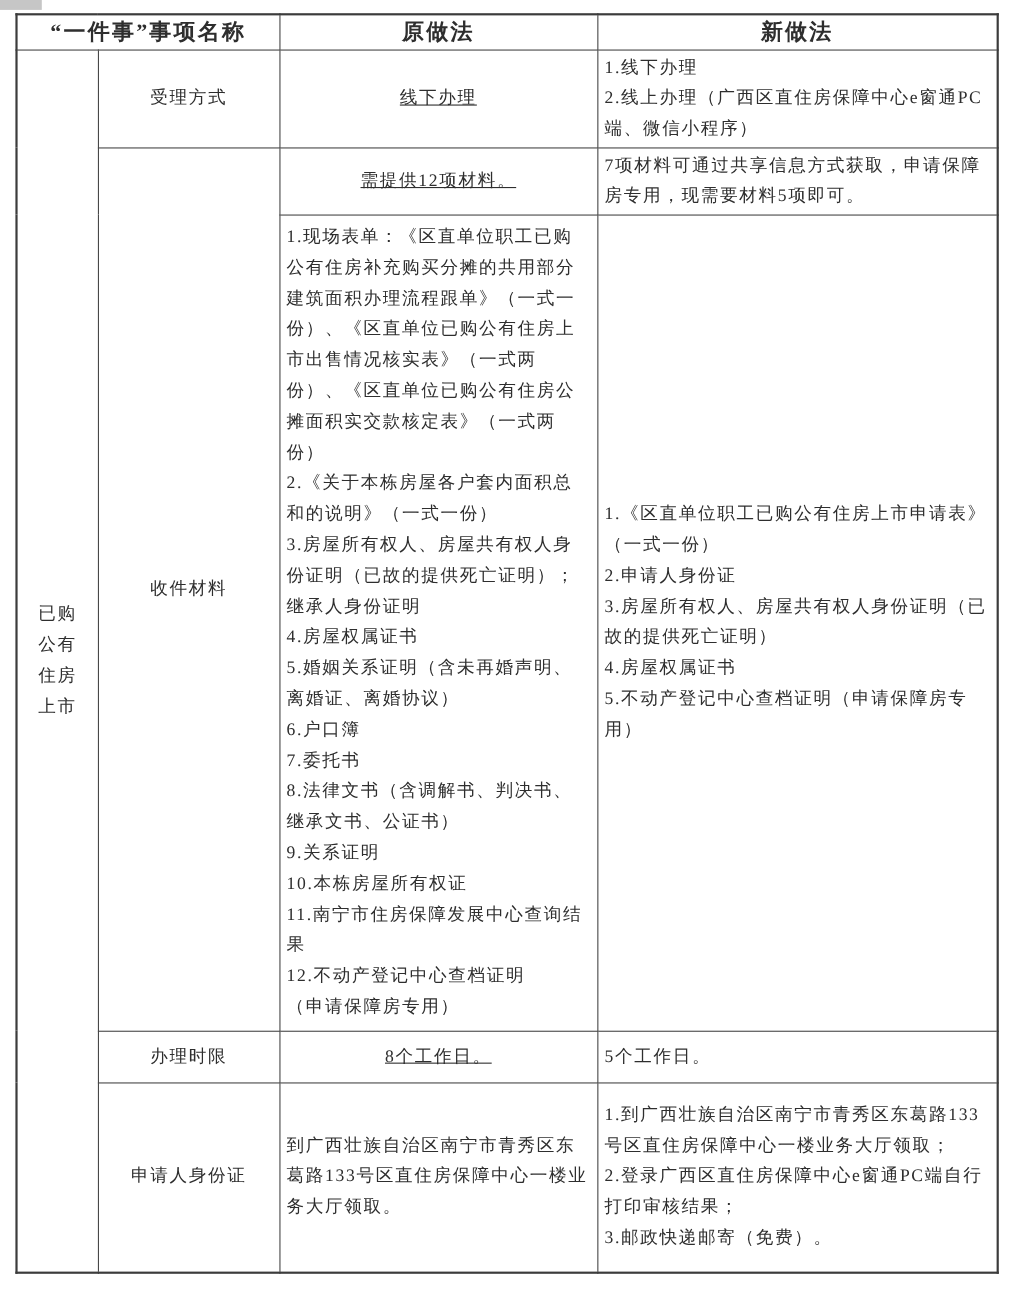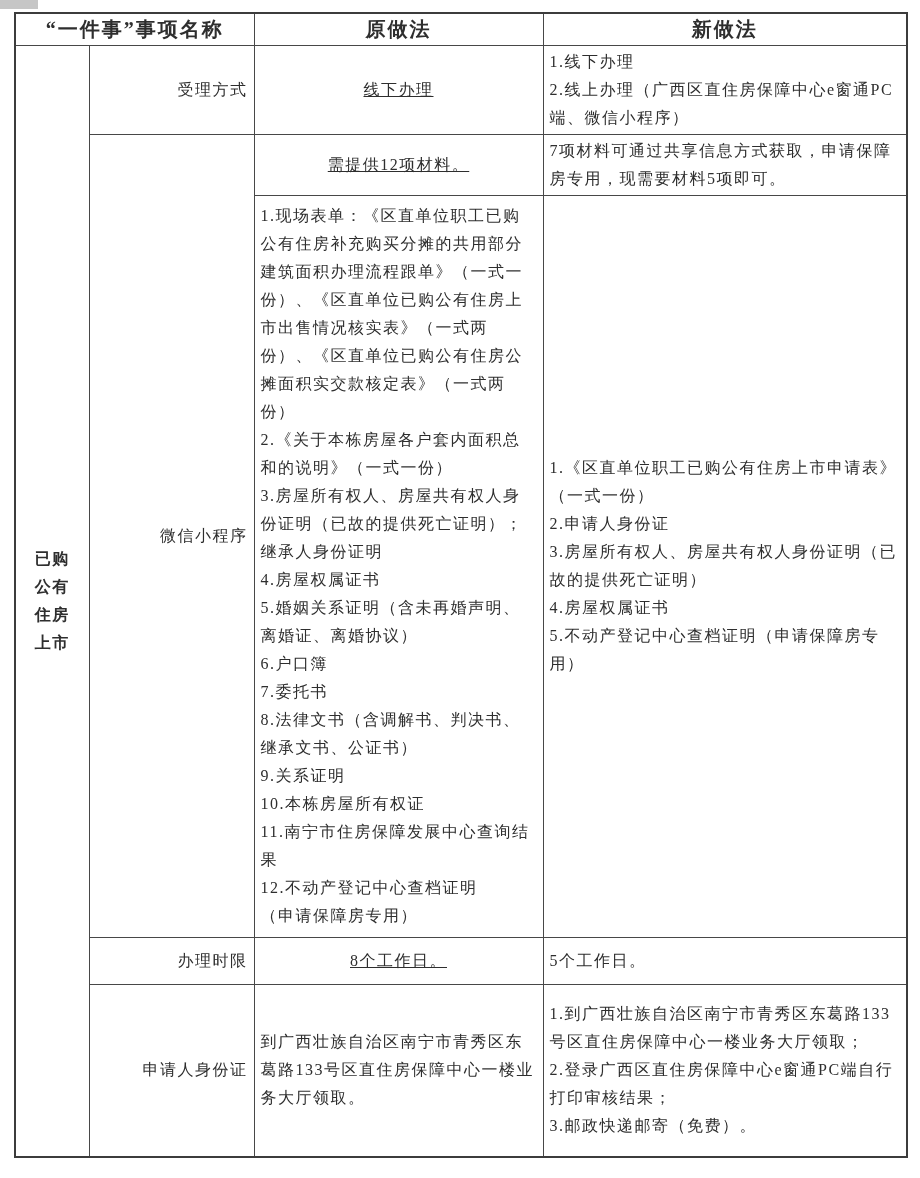--- a/index.html
+++ b/index.html
@@ -51,29 +51,29 @@
   .r-result { height: 173px; }
   .cell-c { text-align: center; text-decoration: underline; }
   .cell-l { text-align: left; }
   .preline { white-space: pre-line; }
   .list-cell {
     line-height: 28.5px;
     padding: 3px 3px 3px 7px;
     text-align: left;
   }
   .item-name-cell {
-    font-weight: bold;
+    font-weight: normal;
     font-size: 20px;
     line-height: 30px;
     letter-spacing: 2px;
     text-align: center;
     white-space: pre-line;
     padding: 0;
   }
-  .label-cell { text-align: right; }
+  .label-cell { text-align: center; }
   .result-old-cell {
     text-align: left;
     padding: 4px 8px 4px 11px;
     line-height: 29px;
   }
 </style>
 </head>
 <body>
 
 <div class="page">
@@ -99,21 +99,21 @@
 公有
 住房
 上市</td>
       <td class="label-cell">受理方式</td>
       <td class="cell-c">线下办理</td>
       <td class="cell-l preline list-cell">1.线下办理
 2.线上办理（广西区直住房保障中心e窗通PC端、微信小程序）</td>
     </tr>
 
     <tr class="r-msum">
-      <td rowspan="2" class="label-cell">微信小程序</td>
+      <td rowspan="2" class="label-cell">收件材料</td>
       <td class="cell-c">需提供12项材料。</td>
       <td class="cell-l list-cell">7项材料可通过共享信息方式获取，申请保障房专用，现需要材料5项即可。</td>
     </tr>
 
     <tr class="r-mlist">
       <td class="preline list-cell">1.现场表单：《区直单位职工已购公有住房补充购买分摊的共用部分建筑面积办理流程跟单》（一式一份）、《区直单位已购公有住房上市出售情况核实表》（一式两份）、《区直单位已购公有住房公摊面积实交款核定表》（一式两份）
 2.《关于本栋房屋各户套内面积总和的说明》（一式一份）
 3.房屋所有权人、房屋共有权人身份证明（已故的提供死亡证明）；继承人身份证明
 4.房屋权属证书
 5.婚姻关系证明（含未再婚声明、离婚证、离婚协议）

